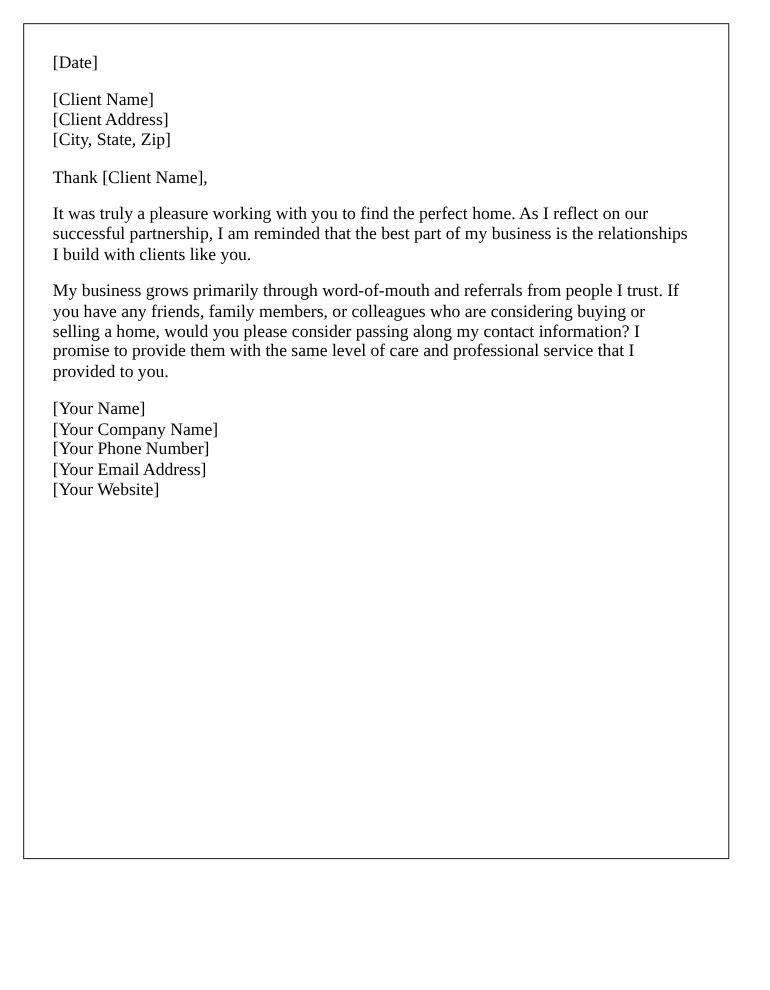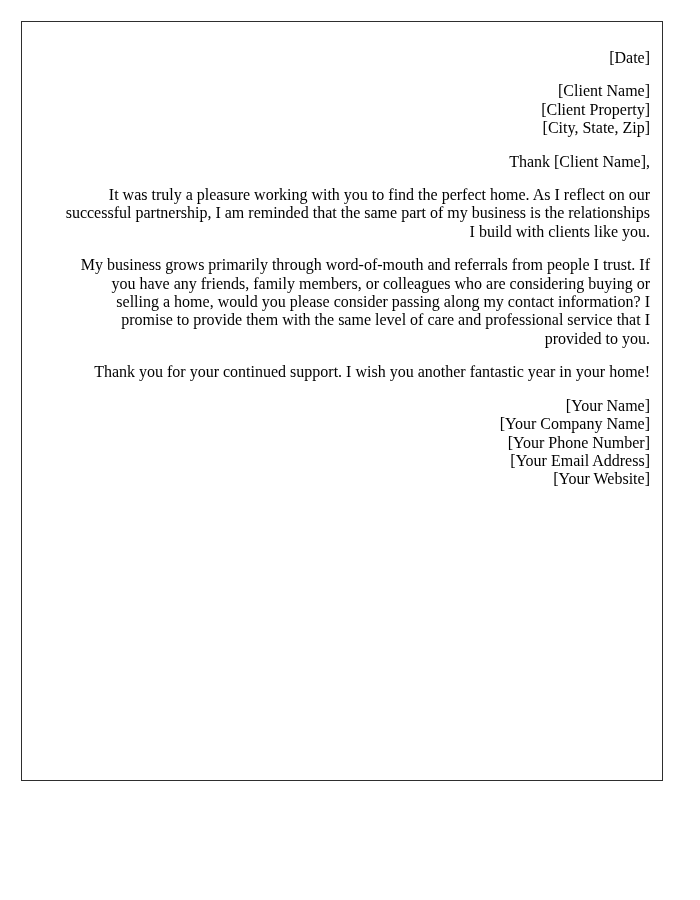--- a/index.html
+++ b/index.html
@@ -17,50 +17,48 @@
     position: absolute;
     left: 21px;
     top: 21px;
     width: 642px;
     height: 760px;
     box-sizing: border-box;
     border: 1px solid #2e2e2e;
     background: #ffffff;
     padding: 12px 12px 12px 26px;
     overflow: hidden;
-    text-align: right;
   }
   .para {
     font-family: "Liberation Serif", "DejaVu Serif", serif;
     font-size: 16px;
     line-height: 18.4px;
     font-weight: normal;
     color: #000000;
     margin: 15px 0;
     white-space: pre;
   }
 </style>
 </head>
 <body>
 
 <div class="letter-page" style="border-color: rgb(46, 46, 46); background: rgb(255, 255, 255); color: rgb(0, 0, 0);">
   <p class="para">[Date]</p>
   <p class="para">[Client Name]
-[Client Property]
+[Client Address]
 [City, State, Zip]</p>
   <p class="para">Thank [Client Name],</p>
   <div>
       <p class="para">It was truly a pleasure working with you to find the perfect home. As I reflect on our
-successful partnership, I am reminded that the same part of my business is the relationships
+successful partnership, I am reminded that the best part of my business is the relationships
 I build with clients like you.</p>
       <p class="para">My business grows primarily through word-of-mouth and referrals from people I trust. If
 you have any friends, family members, or colleagues who are considering buying or
 selling a home, would you please consider passing along my contact information? I
 promise to provide them with the same level of care and professional service that I
 provided to you.</p>
-      <p class="para">Thank you for your continued support. I wish you another fantastic year in your home!</p>
     </div>
   <p class="para">[Your Name]
 [Your Company Name]
 [Your Phone Number]
 [Your Email Address]
 [Your Website]</p>
 </div>
 
 </body></html>

